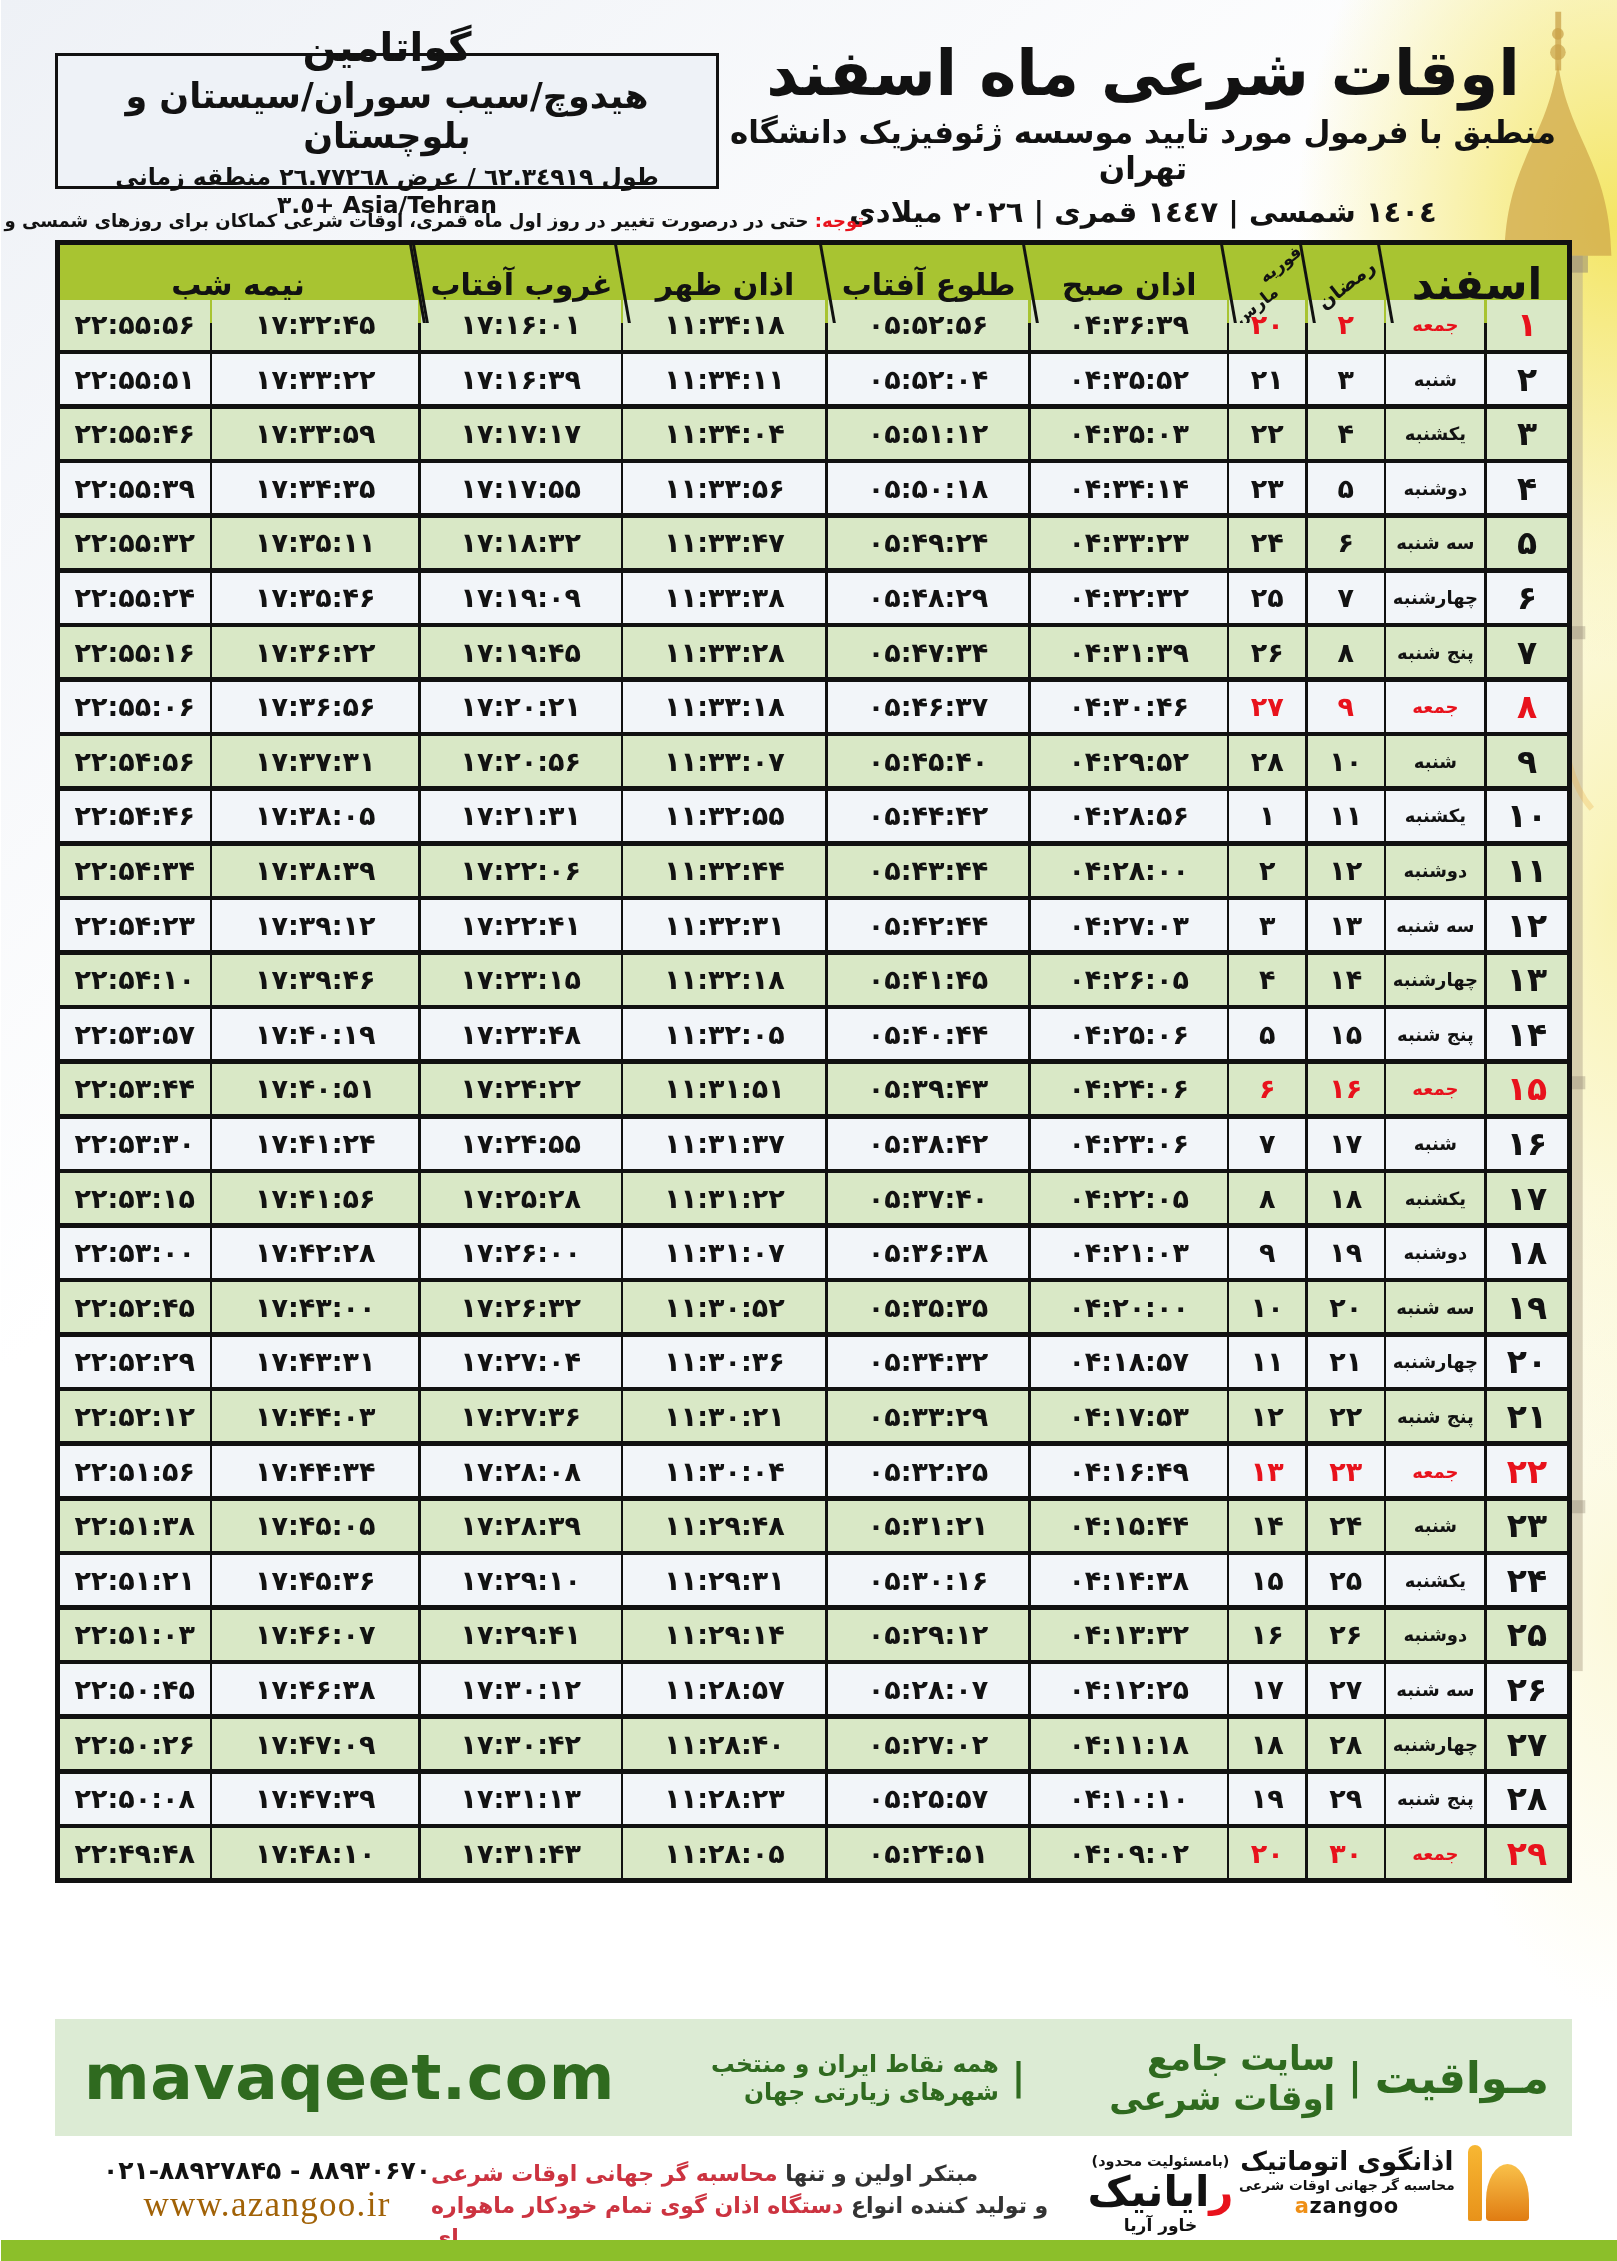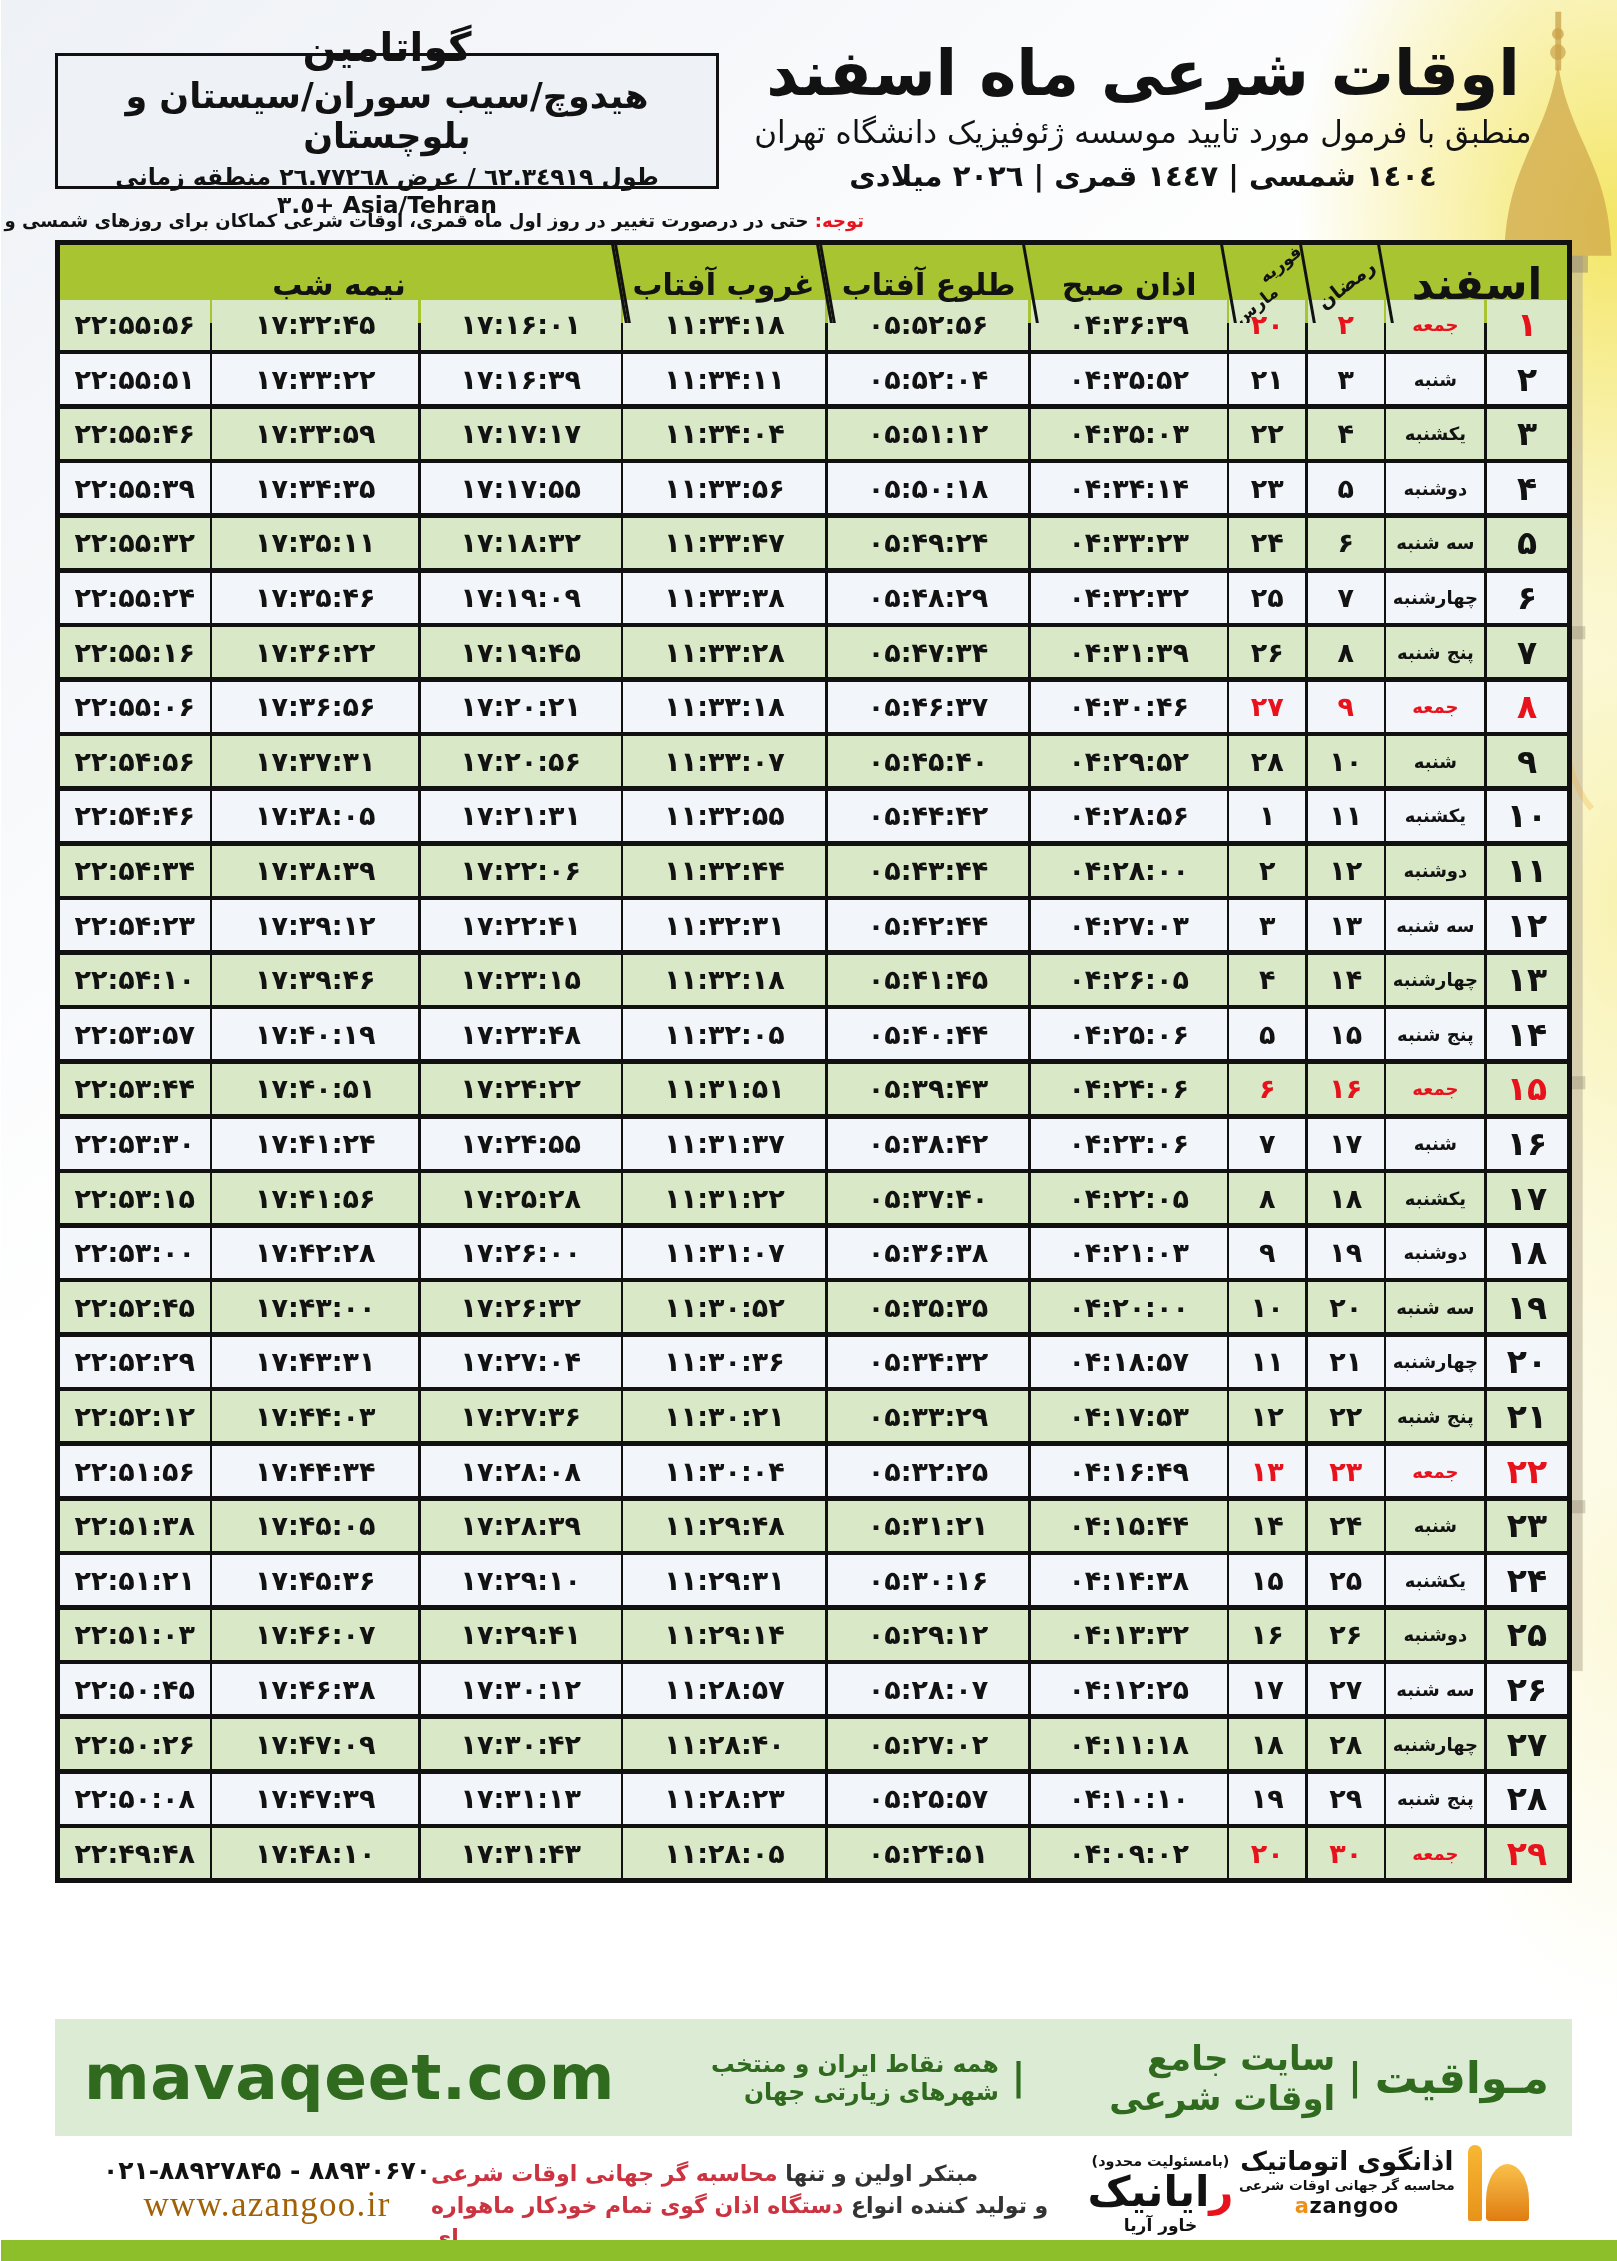--- a/index.html
+++ b/index.html
@@ -36,21 +36,21 @@
     position:absolute;left:55px;top:53px;width:664px;height:136px;z-index:2;
     border:3.3px solid #111;background:#eef2f7;
     display:flex;flex-direction:column;align-items:center;justify-content:center;gap:6.5px;
     text-align:center;
   }
   .loc-line1{font-size:40px;font-weight:bold;}
   .loc-line2{font-size:35px;font-weight:bold;}
   .loc-line3{font-size:23.5px;font-weight:bold;}
   .title-block{position:absolute;top:38px;right:38px;width:874px;z-index:2;text-align:center;}
   .main-title{font-size:63px;font-weight:bold;line-height:1.15;}
-  .sub-title{font-size:31px;font-weight:normal;margin-top:3.9px;}
+  .sub-title{font-size:31px;font-weight:bold;margin-top:3.9px;}
   .date-line{font-size:29px;font-weight:bold;margin-top:9px;}
   .notice{
     position:absolute;left:55px;top:210px;width:809px;z-index:2;
     font-size:18px;font-weight:bold;text-align:right;white-space:nowrap;
   }
   .notice .red{color:var(--red);}
   
   .ptable{
     position:absolute;left:55px;top:240px;width:1517px;z-index:2;
     display:grid;
@@ -170,20 +170,21 @@
     <div class="hsep"></div>
     <div class="hcell h-febmar">
       <span class="feb">فوریه</span>
       <span class="mar">مارس</span>
     </div>
     <div class="hsep"></div>
     <div class="hcell h-sobh">اذان صبح</div>
     <div class="hsep"></div>
     <div class="hcell h-tolu">طلوع آفتاب</div>
     <div class="hsep"></div>
+    <div class="hcell h-zohr">اذان ظهر</div>
     <div class="hsep"></div>
     <div class="hcell h-ghorub">غروب آفتاب</div>
     <div class="hsep"></div>
     <div class="hsep"></div>
     <div class="hcell h-nim">نیمه شب</div>
   </div>
 <div class="trow fri">
     <div class="cell c-d">۱</div>
     <div class="cell c-w">جمعه</div>
     <div class="cell c-r">۲</div>

